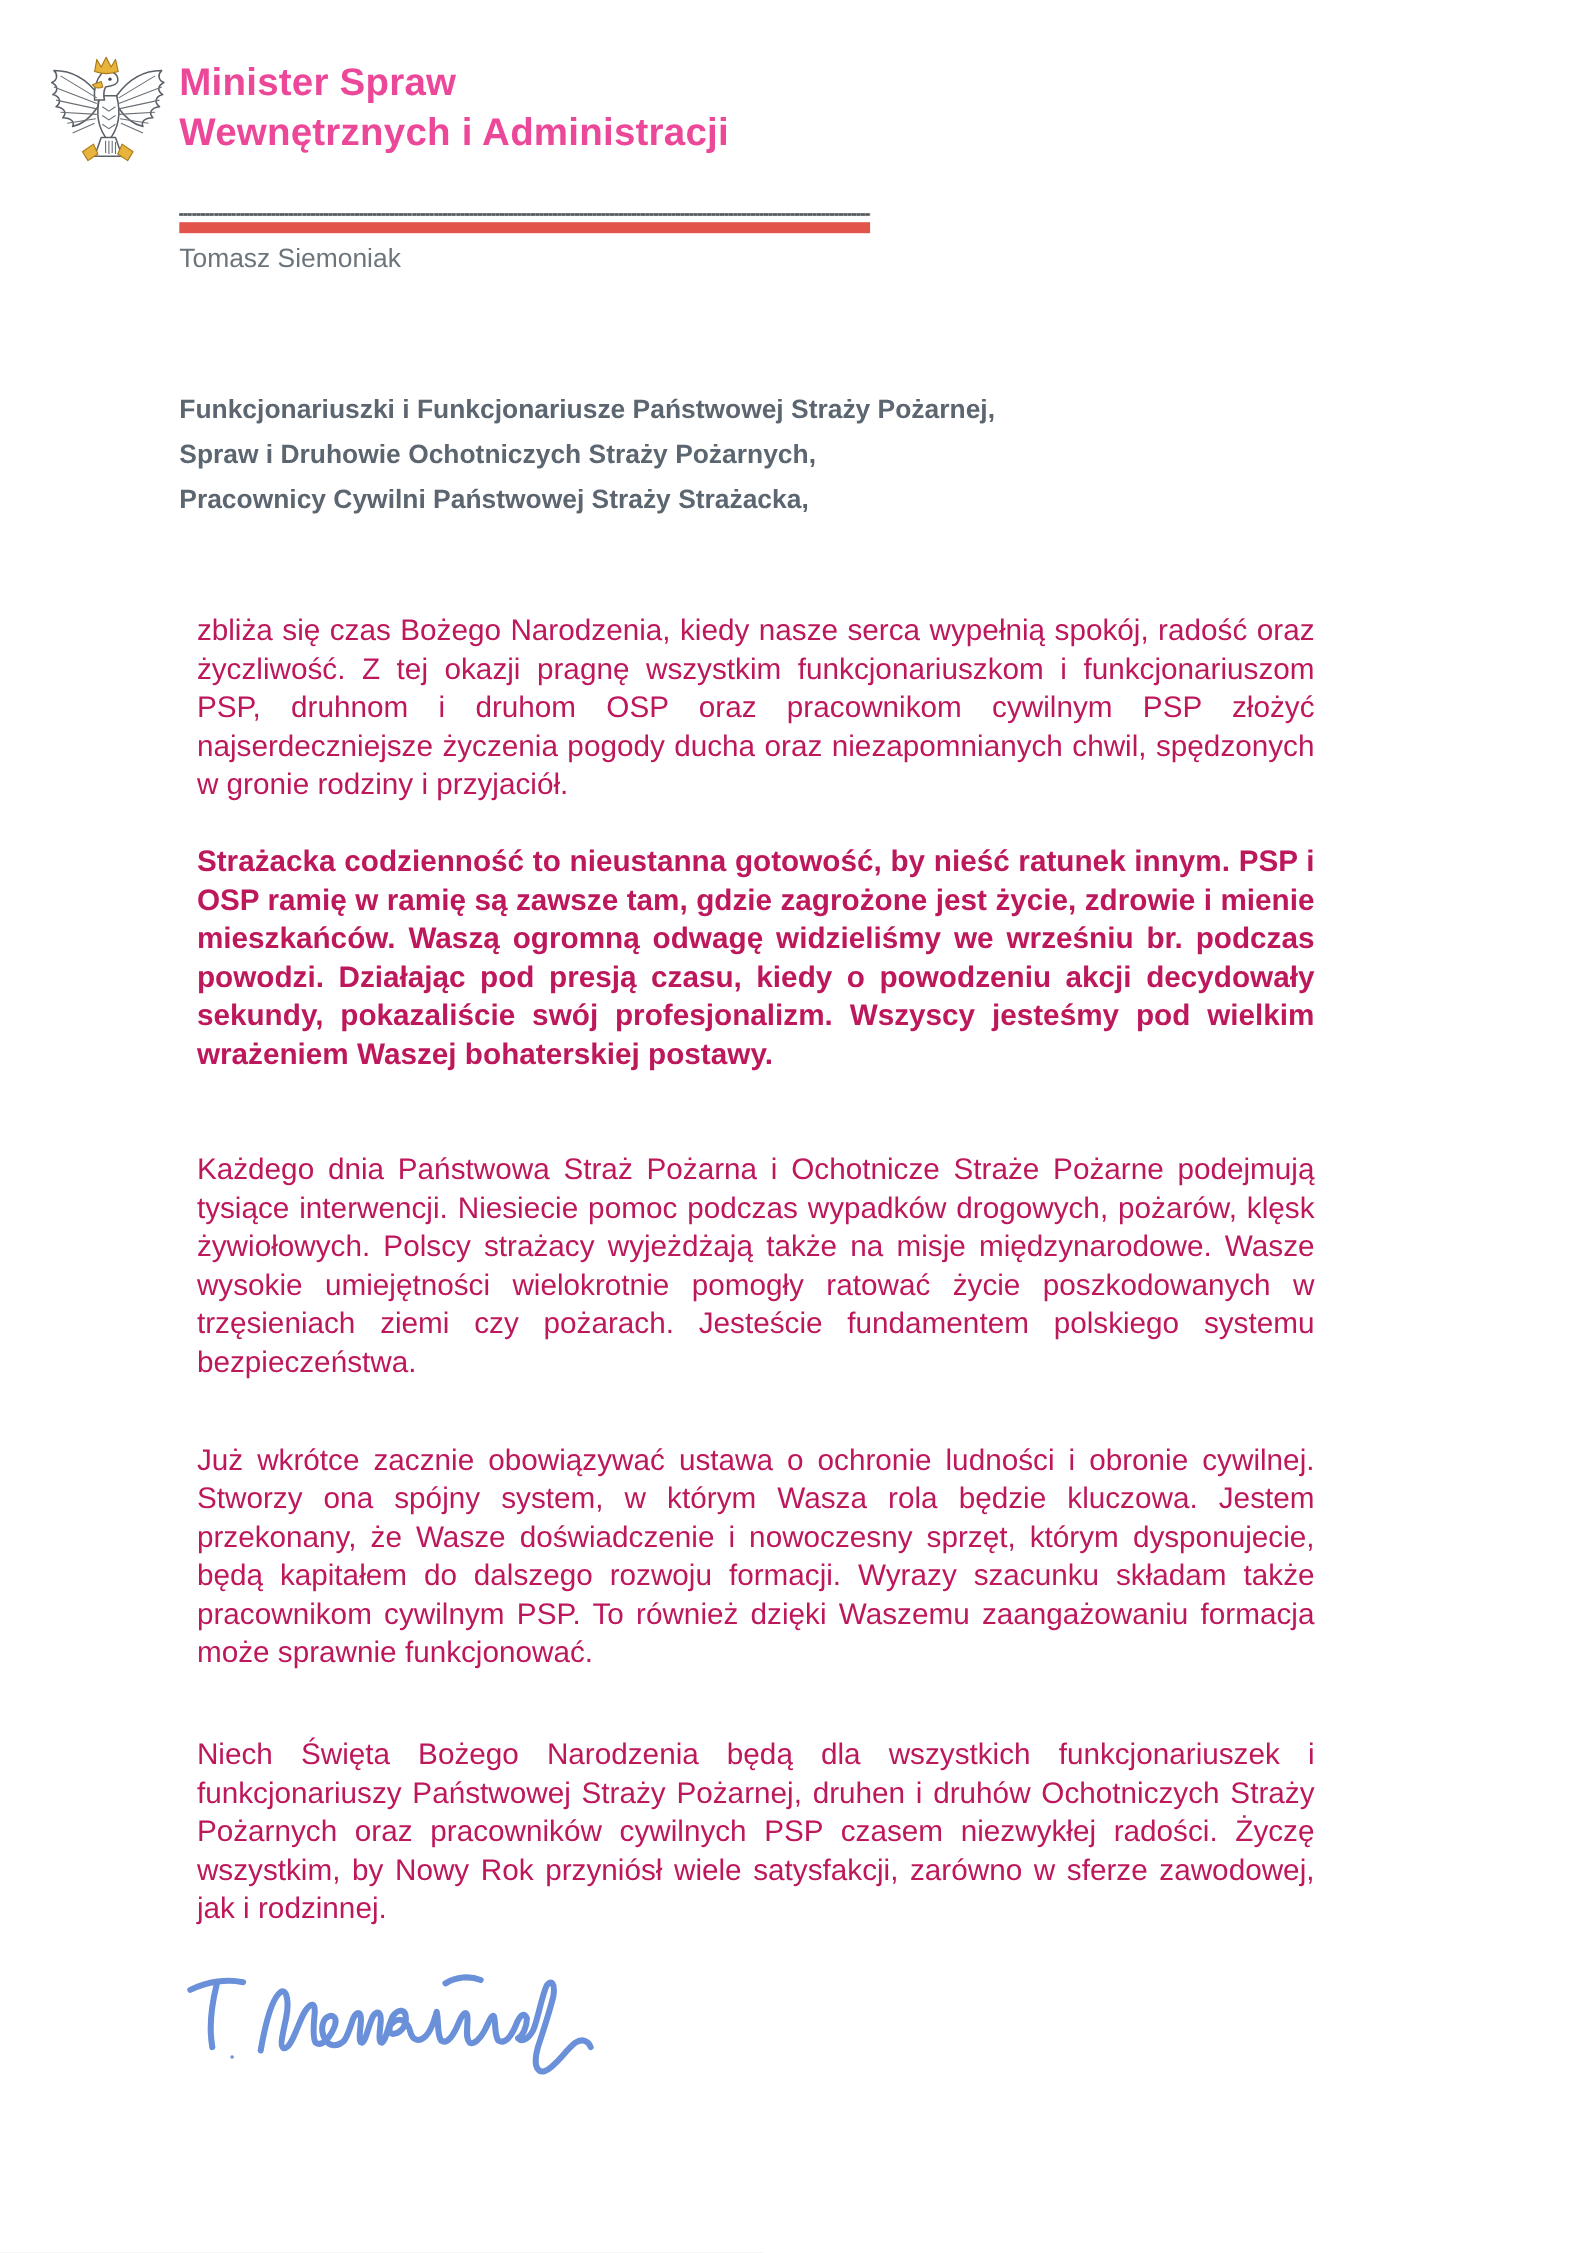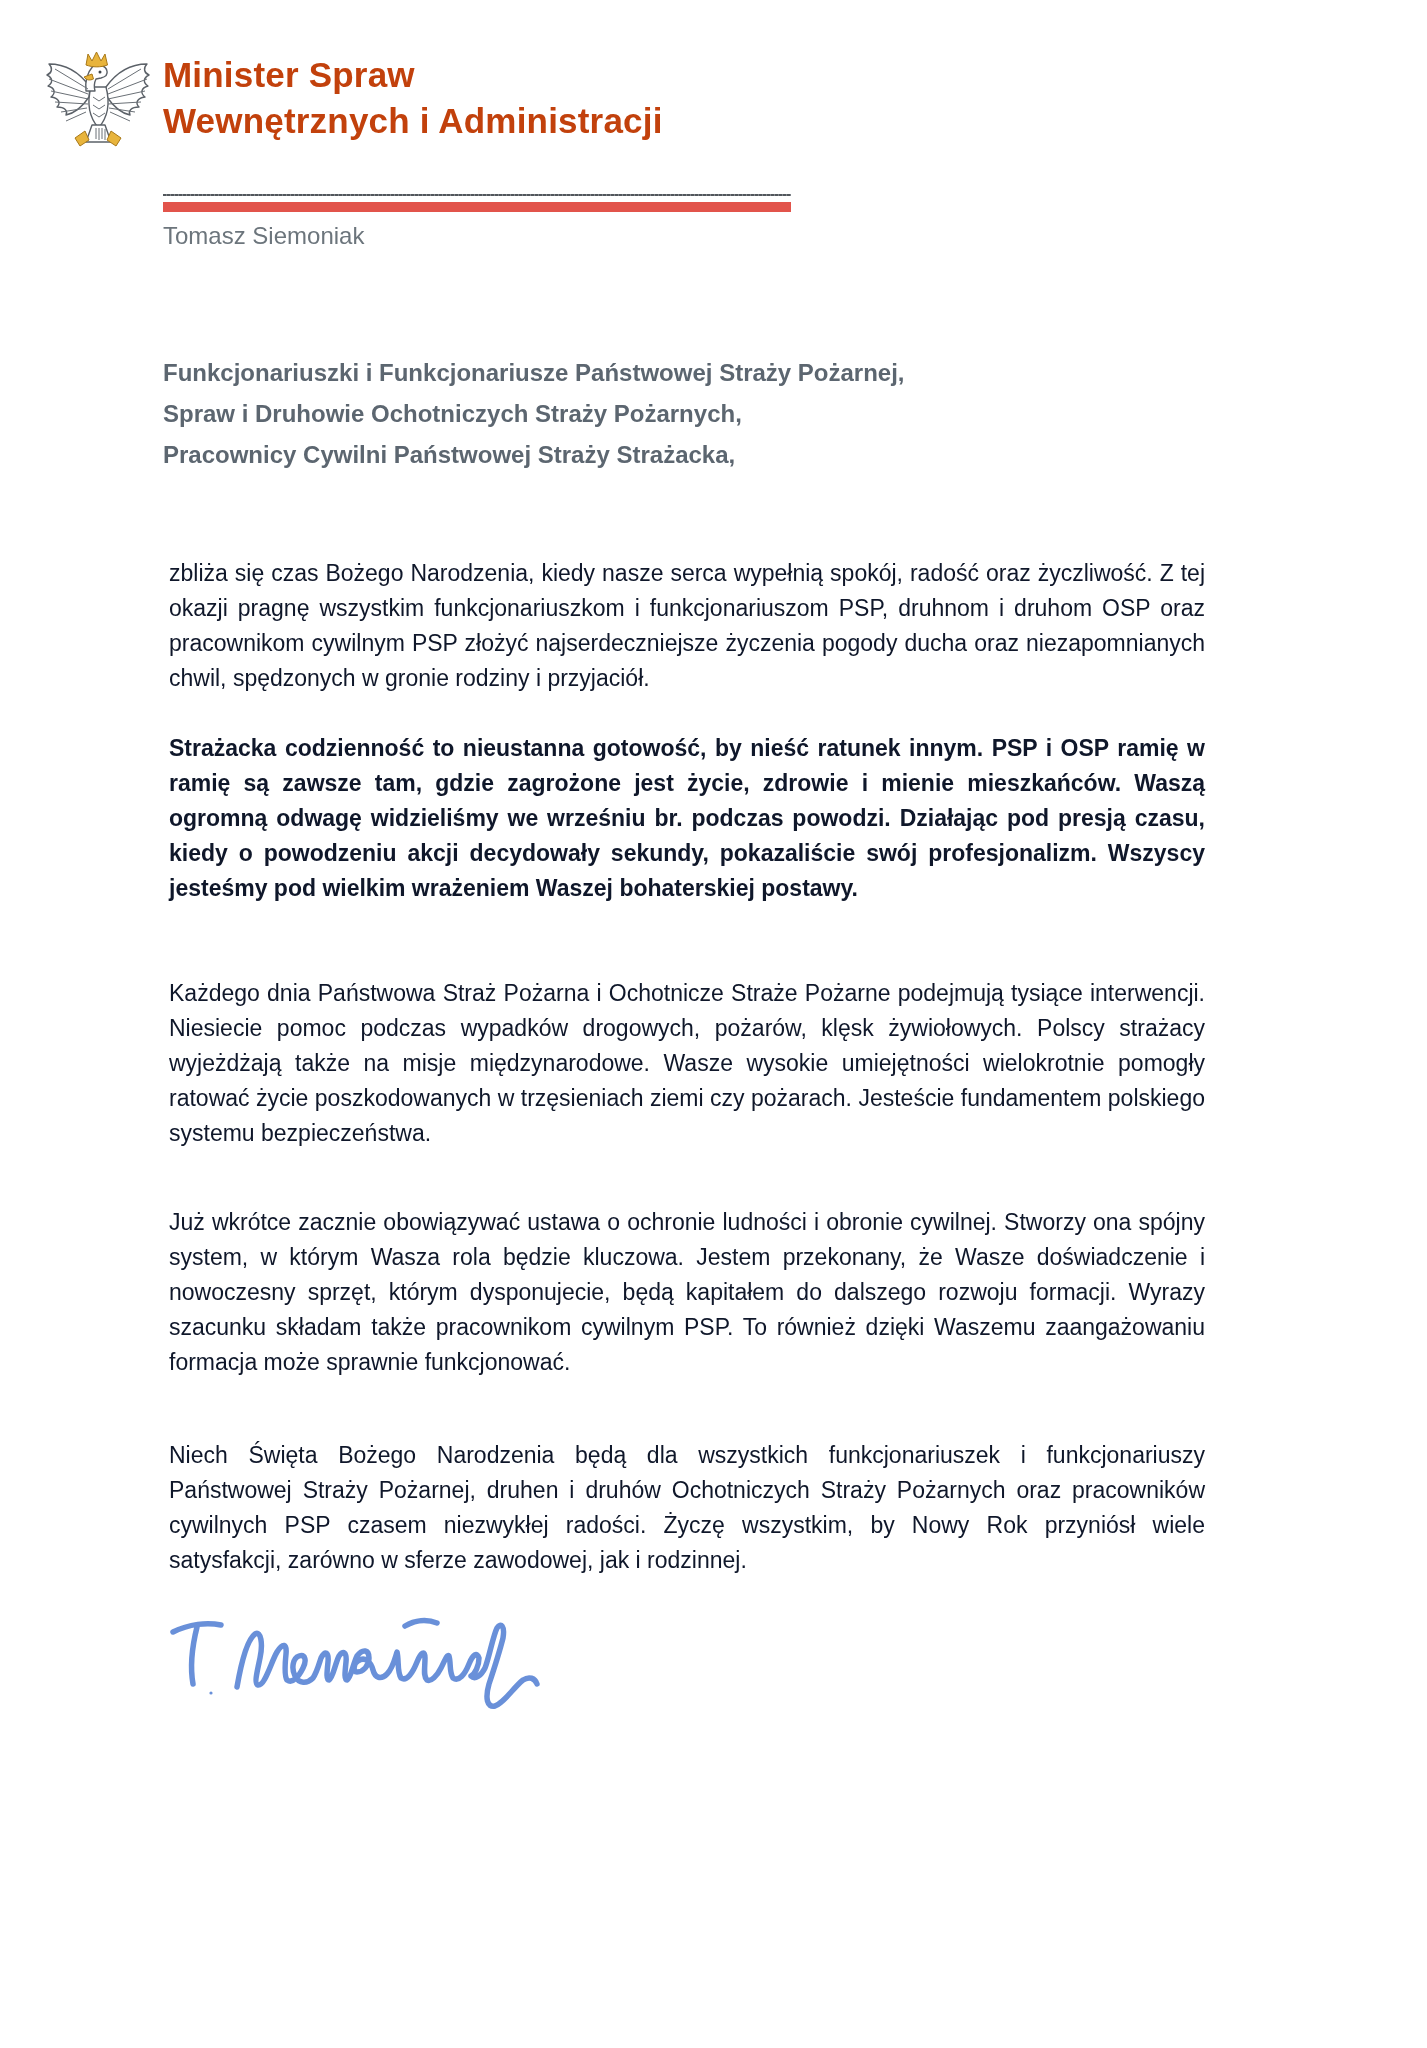--- a/index.html
+++ b/index.html
@@ -9,36 +9,36 @@
     margin:0 auto;
     background:#ffffff;
     font-family:"Liberation Sans", sans-serif;
     overflow:hidden;
   }
   
   .emblem{position:absolute;left:38px;top:48px;width:120px;height:118px;}
   .title{
     position:absolute;left:163px;top:52px;
     font-size:35px;line-height:46px;font-weight:600;
-    color:#c2410c;letter-spacing:.2px;
+    color:#ec4899;letter-spacing:.2px;
   }
   .rules{position:absolute;left:163px;top:194px;width:628px;}
   .rule-dark{height:2px;background:#3a4047;opacity:.85;
     background-image:repeating-linear-gradient(90deg,#343a40 0 3px,#6a7076 3px 4px);}
   .rule-red{height:10px;margin-top:6px;background:#e2544b;}
   .minister-name{
     position:absolute;left:163px;top:222px;
     font-size:24px;color:#6c757c;
   }
   
   .body-col{position:absolute;left:163px;top:352px;width:1048px;}
   .salutation{font-size:24px;line-height:41px;font-weight:700;color:#5c6670;}
   .para{
-    margin:6px;text-align:justify;
-    font-size:23px;line-height:35px;color:#0f172a;
+    margin:16px;text-align:justify;
+    font-size:27px;line-height:35px;color:#be185d;
   }
   .p1{margin-top:81px;}
   .p2{margin-top:35px;font-weight:bold;}
   .p3{margin-top:70px;}
   .p4{margin-top:54px;}
   .p5{margin-top:58px;}
   .closing{margin-top:92px;font-size:27px;color:#6c757c;}
   .signature{margin-top:14px;margin-left:-6px;}
 </style>
 </head>

